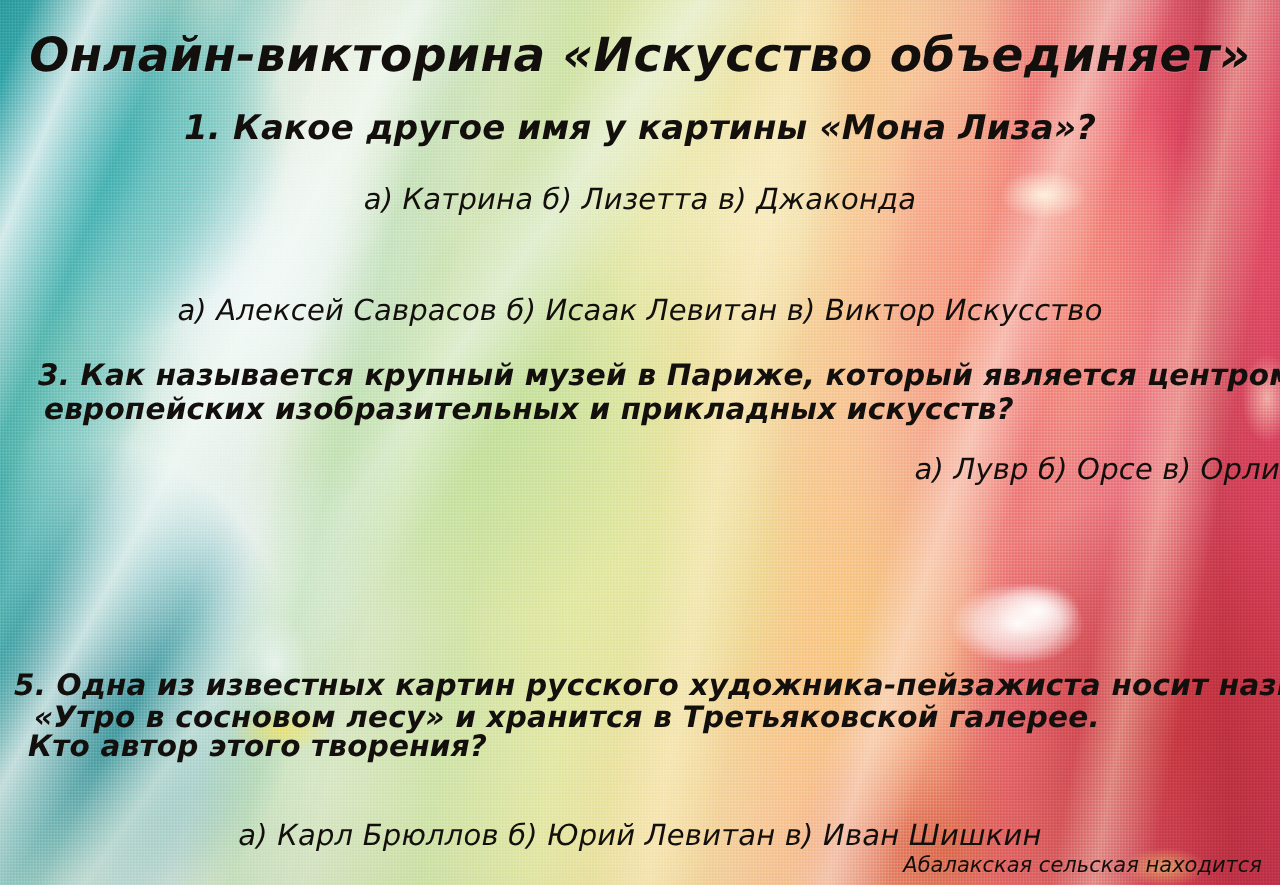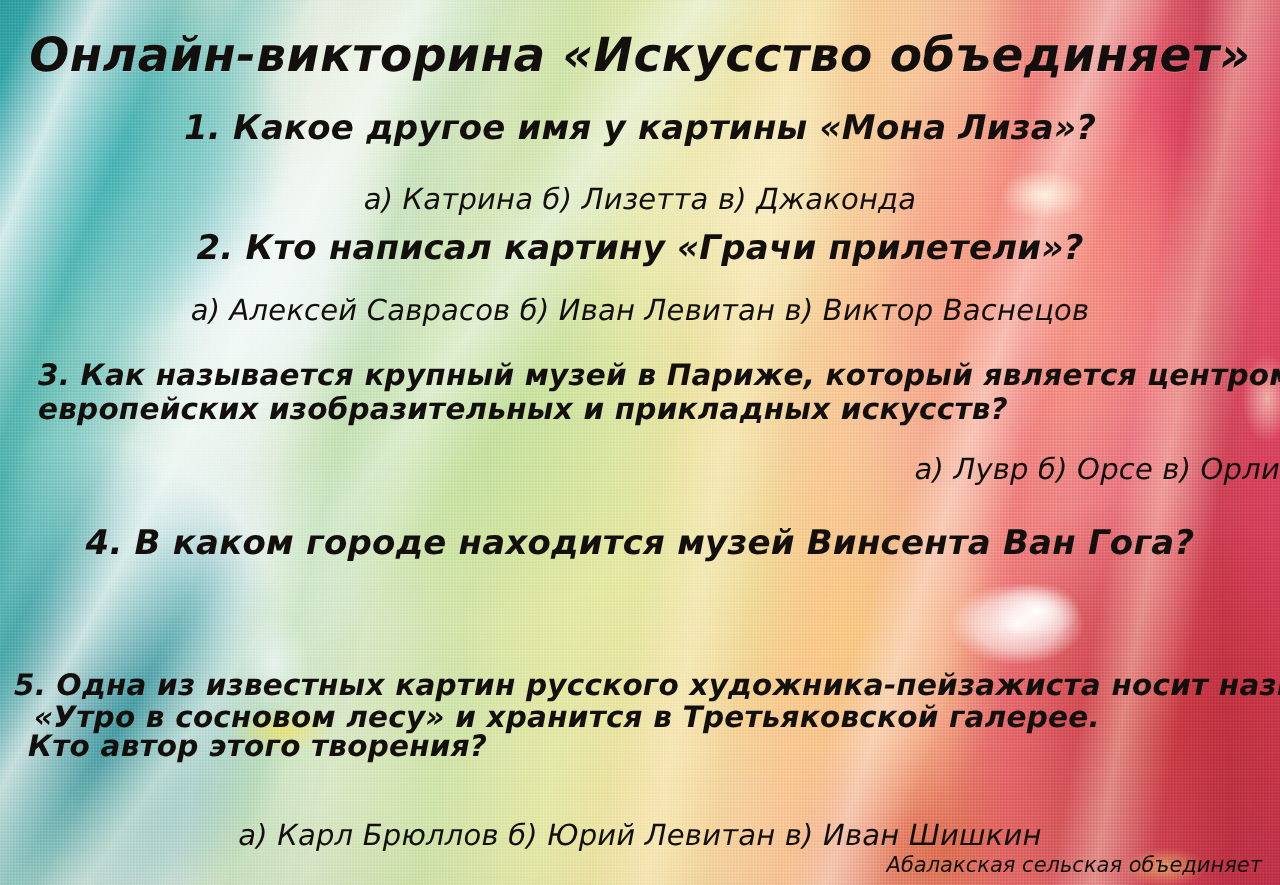--- a/index.html
+++ b/index.html
@@ -180,21 +180,21 @@
     white-space: nowrap;
     font-family: "DejaVu Sans", sans-serif;
   }
 
   
   .pos-q1   { top: 108px; }
   .pos-a1   { top: 156px; margin-top: 26px; }
   .pos-q2   { top: 228px; }
   .pos-a2   { top: 293px; }
   .pos-q3a  { top: 358px; left: 38px; right: auto; }
-  .pos-q3b  { top: 392px; left: 38px; right: auto; }
+  .pos-q3b  { top: 392px; left: 44px; right: auto; }
   .pos-a3   { top: 452px; text-align: right; }
   .pos-q4   { top: 523px; }
   .pos-a4   { top: 592px; }
   .pos-q5a  { top: 668px; left: 14px; right: auto; }
   .pos-q5b  { top: 700px; left: 34px; right: auto; }
   .pos-q5c  { top: 729px; left: 28px; right: auto; }
   .pos-a5   { top: 818px; }
 </style>
 </head>
 <body>
@@ -209,30 +209,28 @@
   <div class="bg-layer bg-weave"></div>
   <div class="bg-layer bg-vignette"></div>
 
   <div class="content">
 
     <div class="line title">Онлайн-викторина «Искусство объединяет»</div>
 
     <div class="line q pos-q1">1. Какое другое имя у картины «Мона Лиза»?</div>
     <div class="line a pos-a1">а) Катрина   б) Лизетта   в) Джаконда</div>
 
-    <div class="line q pos-q2">2. Кто написал картину «Грачи прилетели»?</div>
-    <div class="line a pos-a2">а) Алексей Саврасов   б) Иван Левитан   в) Виктор Васнецов</div>
+    <div class="line a pos-a2">а) Алексей Саврасов   б) Исаак Левитан   в) Виктор Искусство</div>
 
     <div class="line q q-wide pos-q3a">3. Как называется крупный музей в Париже, который является центром</div>
     <div class="line q q-wide pos-q3b">европейских изобразительных и прикладных искусств?</div>
     <div class="line a pos-a3">а) Лувр   б) Орсе   в) Орли</div>
 
-    <div class="line q pos-q4">4. В каком городе находится музей Винсента Ван Гога?</div>
 
     <div class="line q q-wide pos-q5a">5. Одна из известных картин русского художника-пейзажиста носит название</div>
     <div class="line q q-wide pos-q5c">Кто автор этого творения?</div>
     <div class="line q q-wide pos-q5b">«Утро в сосновом лесу» и хранится в Третьяковской галерее.</div>
     <div class="line a pos-a5">а) Карл Брюллов  б) Юрий Левитан  в) Иван Шишкин</div>
 
-    <div class="footer">Абалакская сельская объединяет</div>
+    <div class="footer">Абалакская сельская находится</div>
 
   </div>
 </div>
 
 </body></html>

